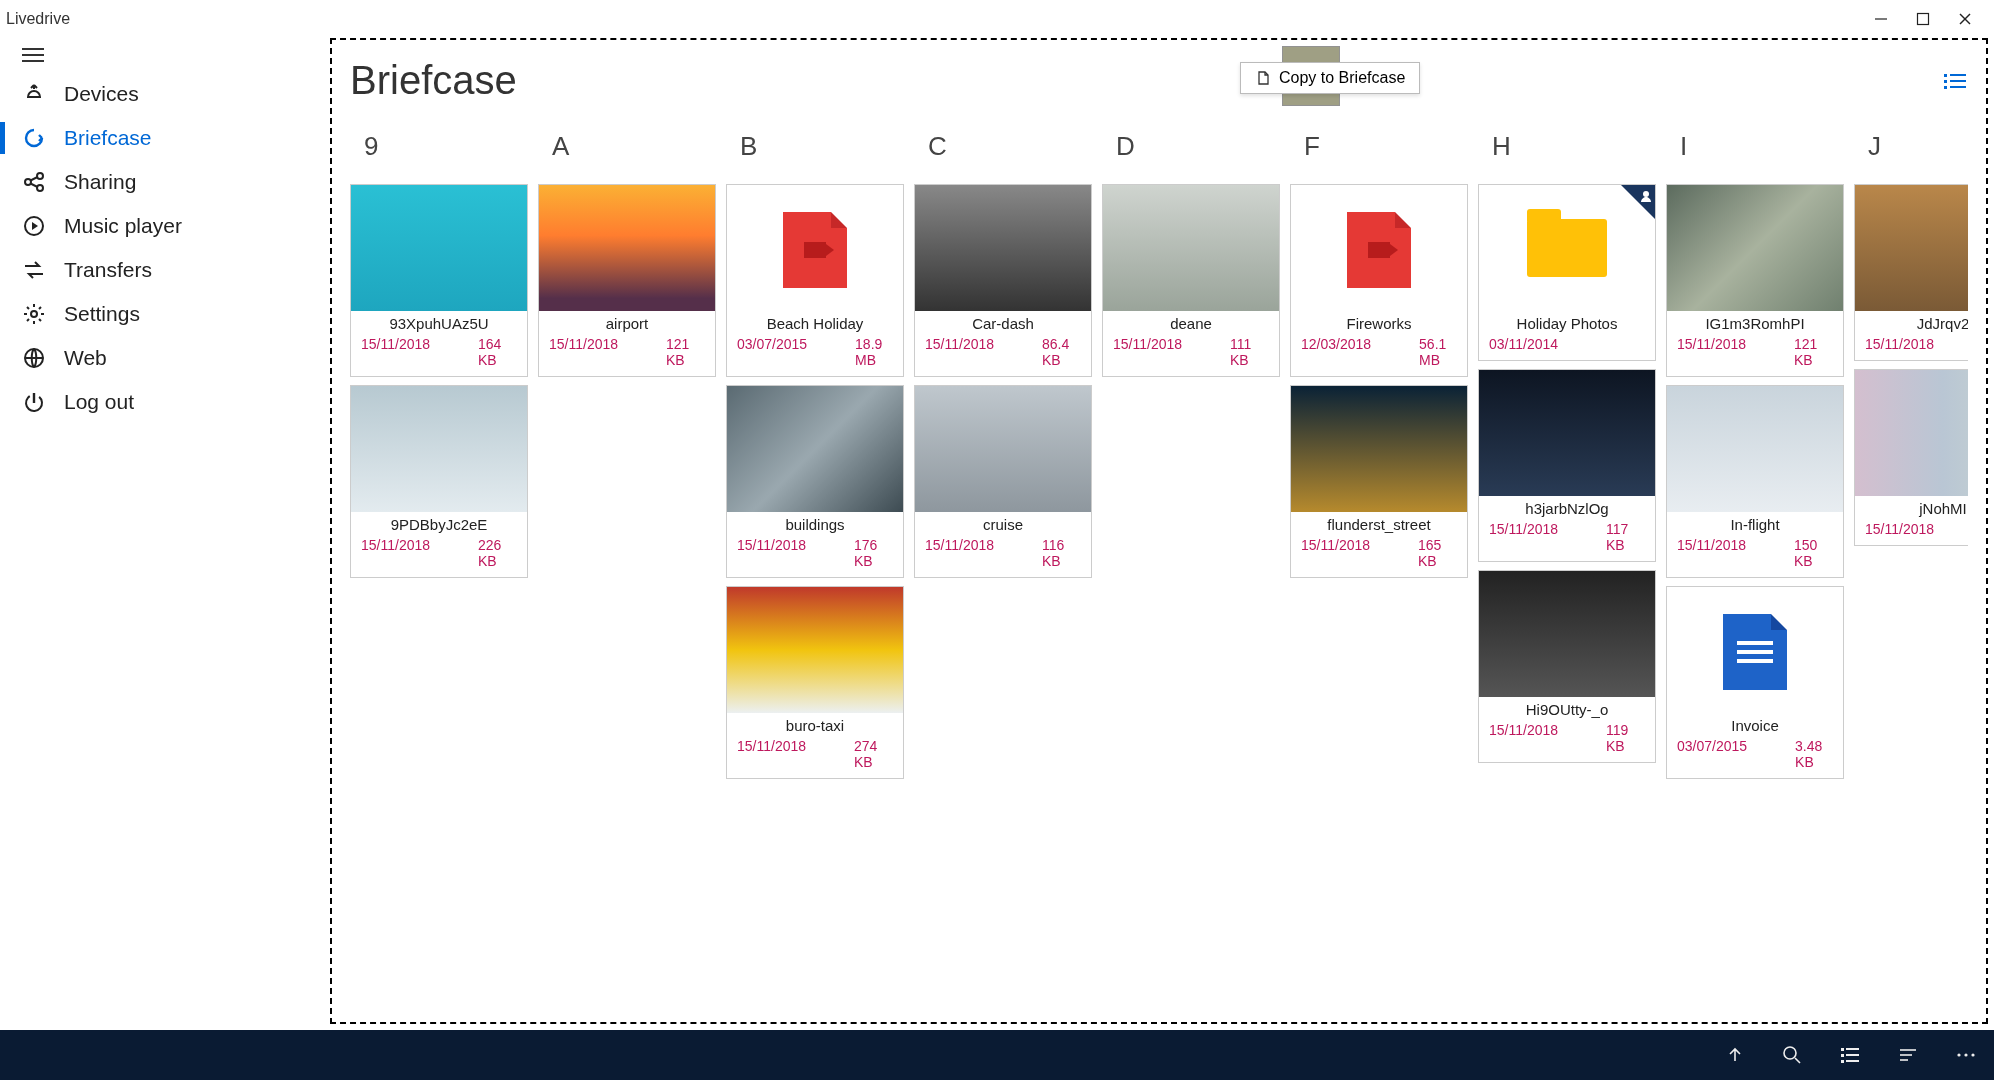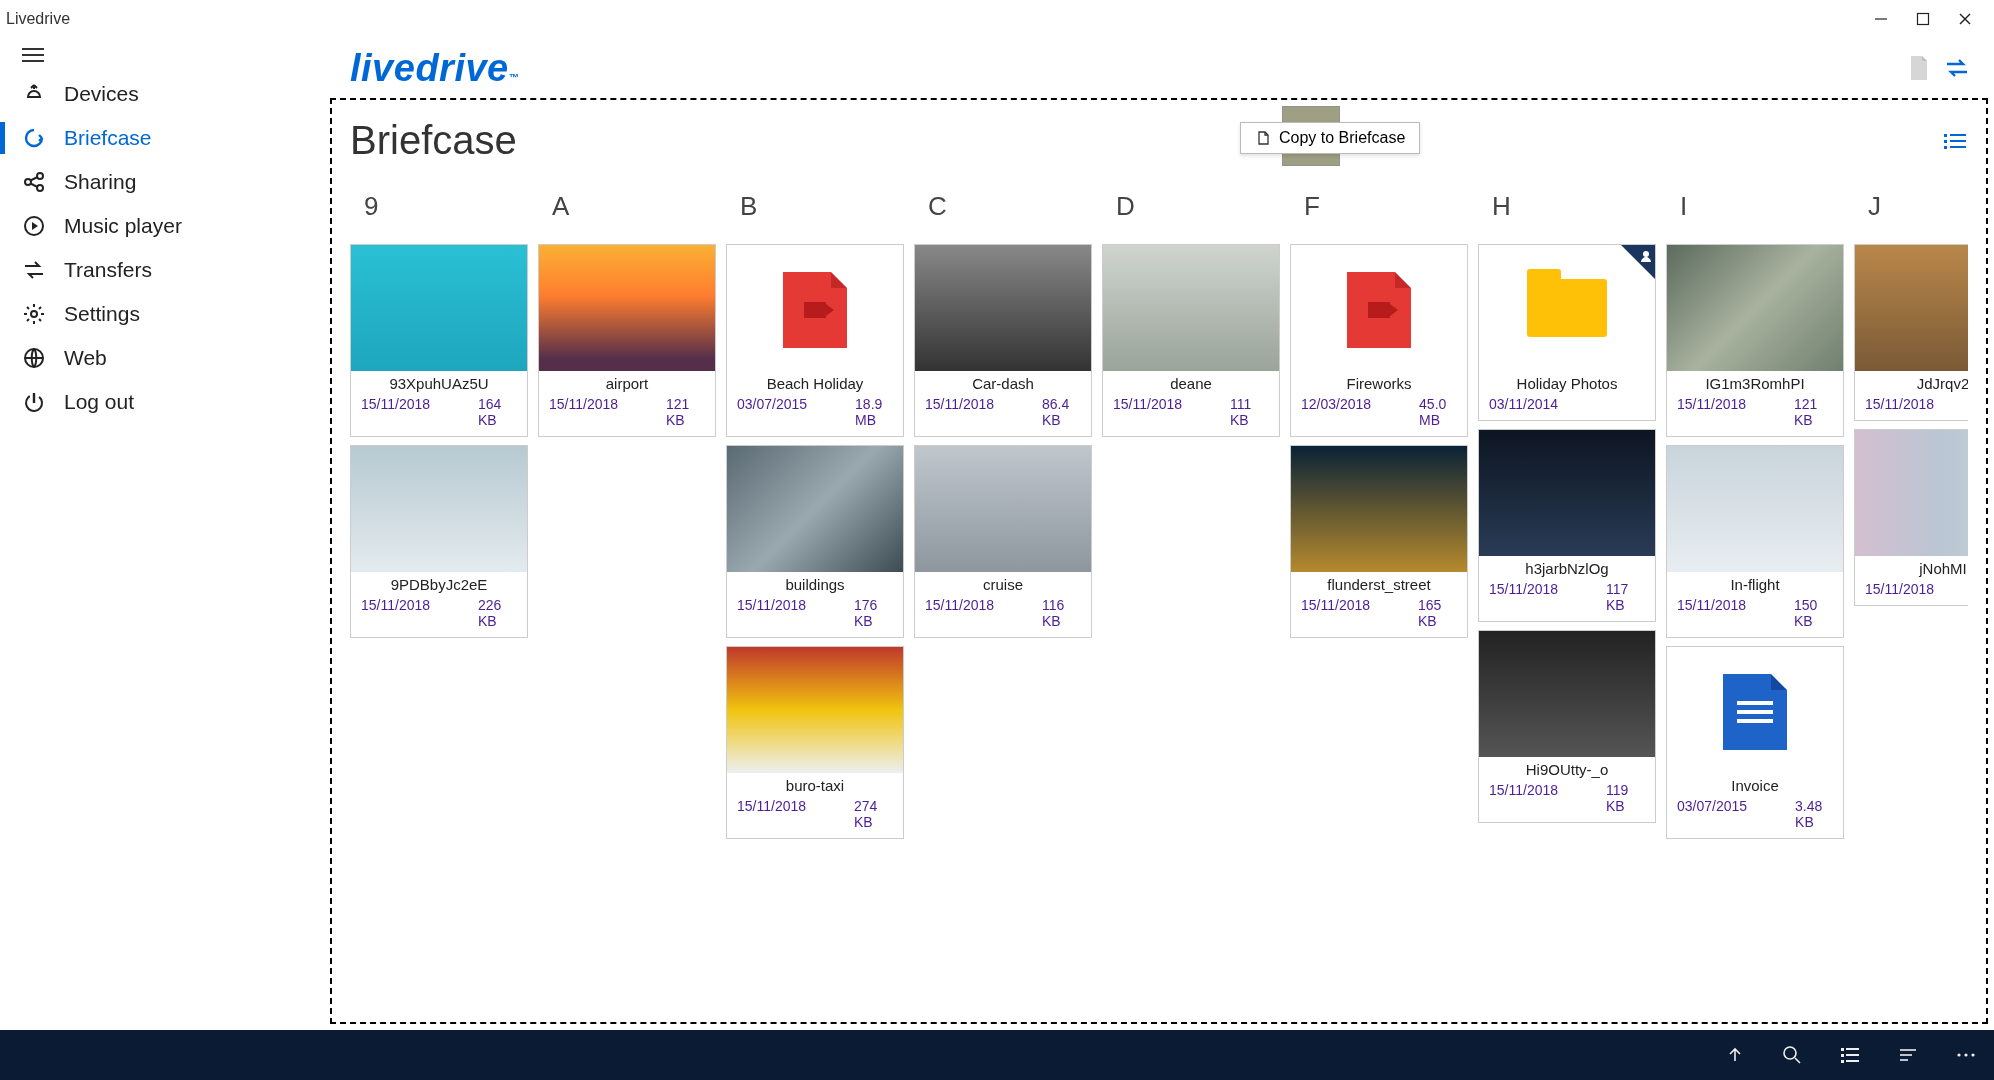--- a/index.html
+++ b/index.html
@@ -31,21 +31,21 @@
 .view-toggle { color:#0068d6; }
 
 .groups { display: flex; gap: 10px; margin-top: 24px; overflow: hidden; }
 .group { display: flex; flex-direction: column; }
 .group-header { font-size: 26px; font-weight: 300; color: #444; padding: 4px 14px 22px; }
 .group-items { display: flex; flex-direction: column; gap: 8px; }
 
 .tile { width: 178px; border: 1px solid #ccc; background: #fff; cursor: pointer; }
 .thumb { height: 126px; display: flex; align-items: center; justify-content: center; position: relative; overflow: hidden; }
 .tile-name { text-align: center; font-size: 15px; color: #222; padding: 4px 4px 2px; white-space: nowrap; overflow: hidden; text-overflow: ellipsis; }
-.tile-meta { display: flex; justify-content: space-between; font-size: 14px; color: #4c1d95; padding: 2px 10px 8px; gap: 48px; }
+.tile-meta { display: flex; justify-content: space-between; font-size: 14px; color: #be185d; padding: 2px 10px 8px; gap: 48px; }
 
 .filetag { position: absolute; background:#1a355e; color:#fff; font-size:13px; padding:1px 6px; bottom:4px; }
 .filetag.center{ position:static; margin-top:-20px;}
 .corner-badge { position:absolute; top:0; right:0; width:0; height:0; border-top:34px solid #1a355e; border-left:34px solid transparent; }
 .corner-badge svg { position:absolute; top:-30px; right:2px; }
 
 .drag-tooltip { position: absolute; left: 908px; top: 22px; background: #fff; border: 1px solid #bbb; padding: 6px 14px; font-size: 16px; display: flex; align-items: center; gap: 8px; box-shadow: 0 2px 4px rgba(0,0,0,0.12); z-index: 20;}
 .drag-ghost { position: absolute; left: 950px; top: 6px; width: 58px; height: 60px; background: #886; opacity:0.8; z-index: 15; border:1px solid #777;}
 
 .taskbar { position: absolute; bottom: 0; left: 0; right: 0; height: 50px; background: #0a1b33; display: flex; align-items: center; justify-content: flex-end; padding-right: 18px; gap: 38px; }
@@ -184,36 +184,20 @@
               <circle cx="12" cy="13" r="8" fill="none" stroke="#222" stroke-width="2" stroke-dasharray="40 10" transform="rotate(-50 12 13)"></circle>
               <line x1="12" y1="3" x2="12" y2="13" stroke="#222" stroke-width="2.4"></line>
             </svg>
           </span>
           <span>Log out</span>
         </div>
       </div>
   </div>
 
   <div class="main">
-    <div class="brandbar">
-      <div class="brand-logo"><span>livedrive</span><sub>™</sub></div>
-      <div class="brand-icons">
-        <span>
-            <svg width="22" height="26">
-              <path d="M3 1h11l5 5v19H3z" fill="#d6d6d6"></path>
-              <path d="M14 1v5h5" fill="#bfbfbf"></path>
-            </svg>
-          </span>
-        <span>
-            <svg width="26" height="22">
-              <path d="M3 7h16l-4-4M23 15H7l4 4" fill="none" stroke="#0068d6" stroke-width="2.4"></path>
-            </svg>
-          </span>
-      </div>
-    </div>
 
     <div class="content">
       <div class="drag-ghost"></div>
       <div class="drag-tooltip">
         <svg width="16" height="16">
             <path d="M4 2h6l3 3v9H4z" fill="none" stroke="#333" stroke-width="1.3"></path>
             <path d="M10 2v3h3" fill="none" stroke="#333" stroke-width="1.3"></path>
           </svg>
         <span>Copy to Briefcase</span>
       </div>
@@ -361,21 +345,21 @@
                   <div class="g-red">
                     <div class="doc-red">
                       <div class="cam"></div>
                     </div>
                     <div class="filetag center">.mov</div>
                   </div>
                 </div>
                 <div class="tile-name">Fireworks</div>
                 <div class="tile-meta">
                   <span>12/03/2018</span>
-                  <span>45.0 MB</span>
+                  <span>56.1 MB</span>
                 </div>
               </div>
               <div class="tile">
                 <div class="thumb">
                   <div class="art g-station"></div>
                 </div>
                 <div class="tile-name">flunderst_street</div>
                 <div class="tile-meta">
                   <span>15/11/2018</span>
                   <span>165 KB</span>

